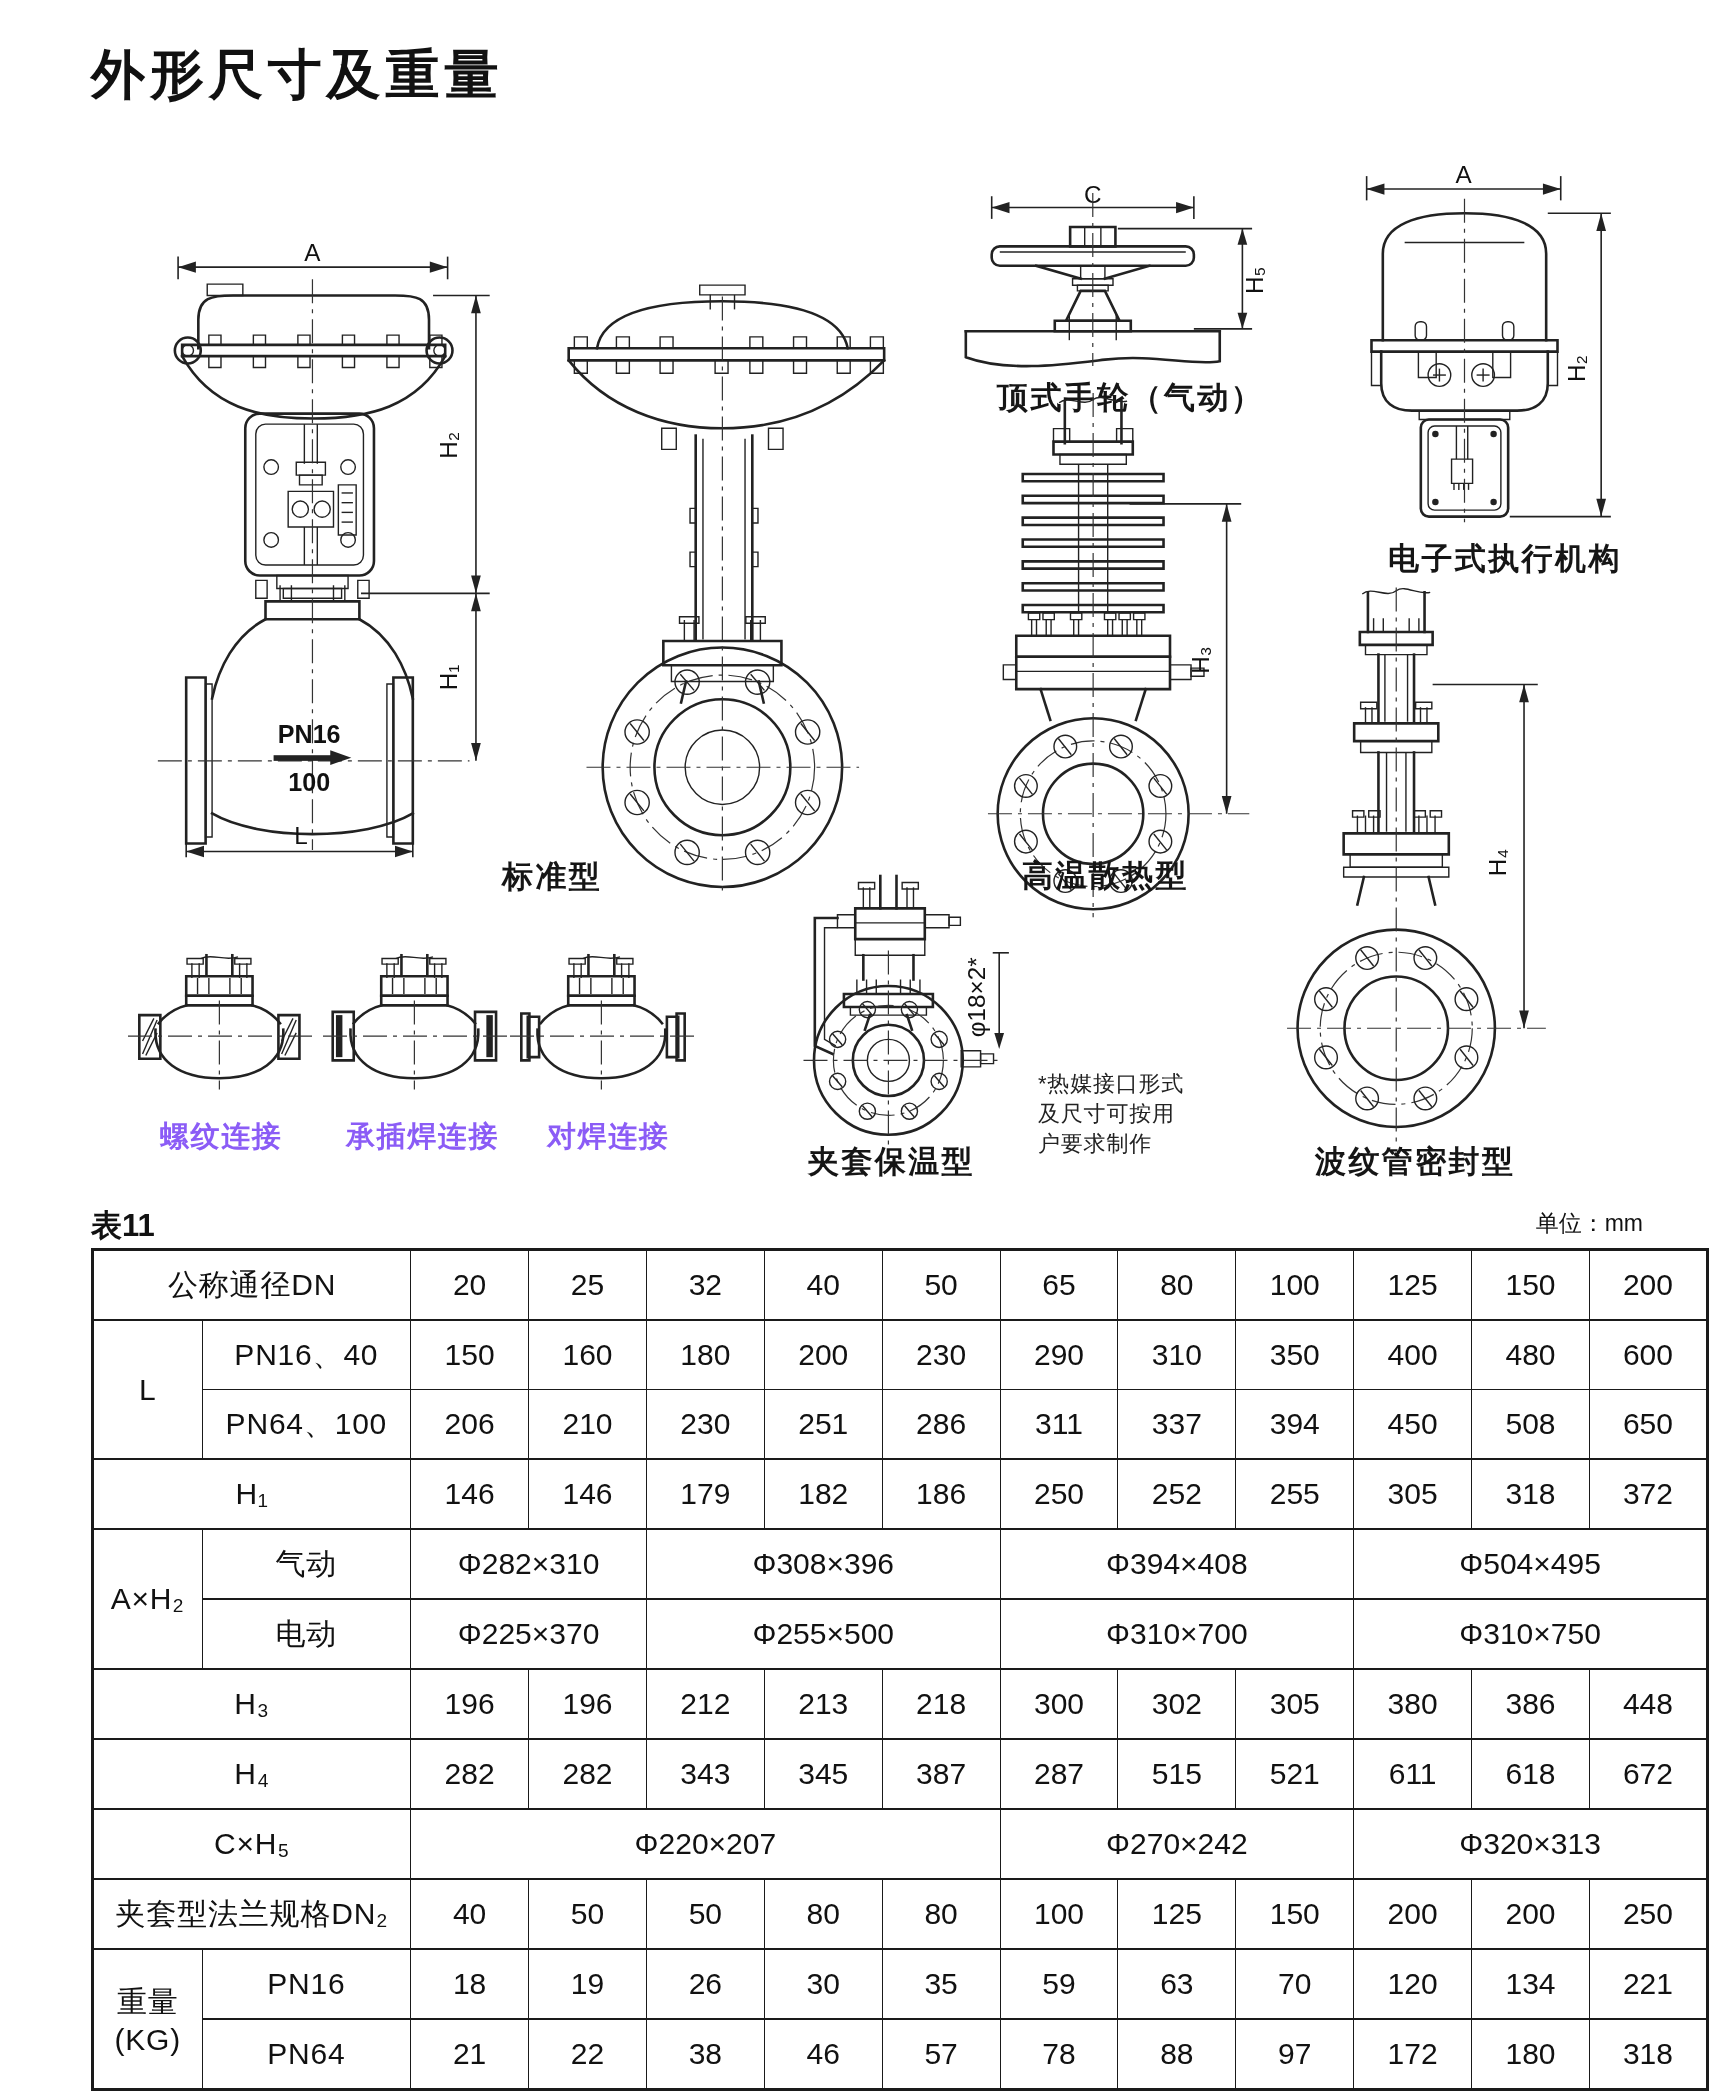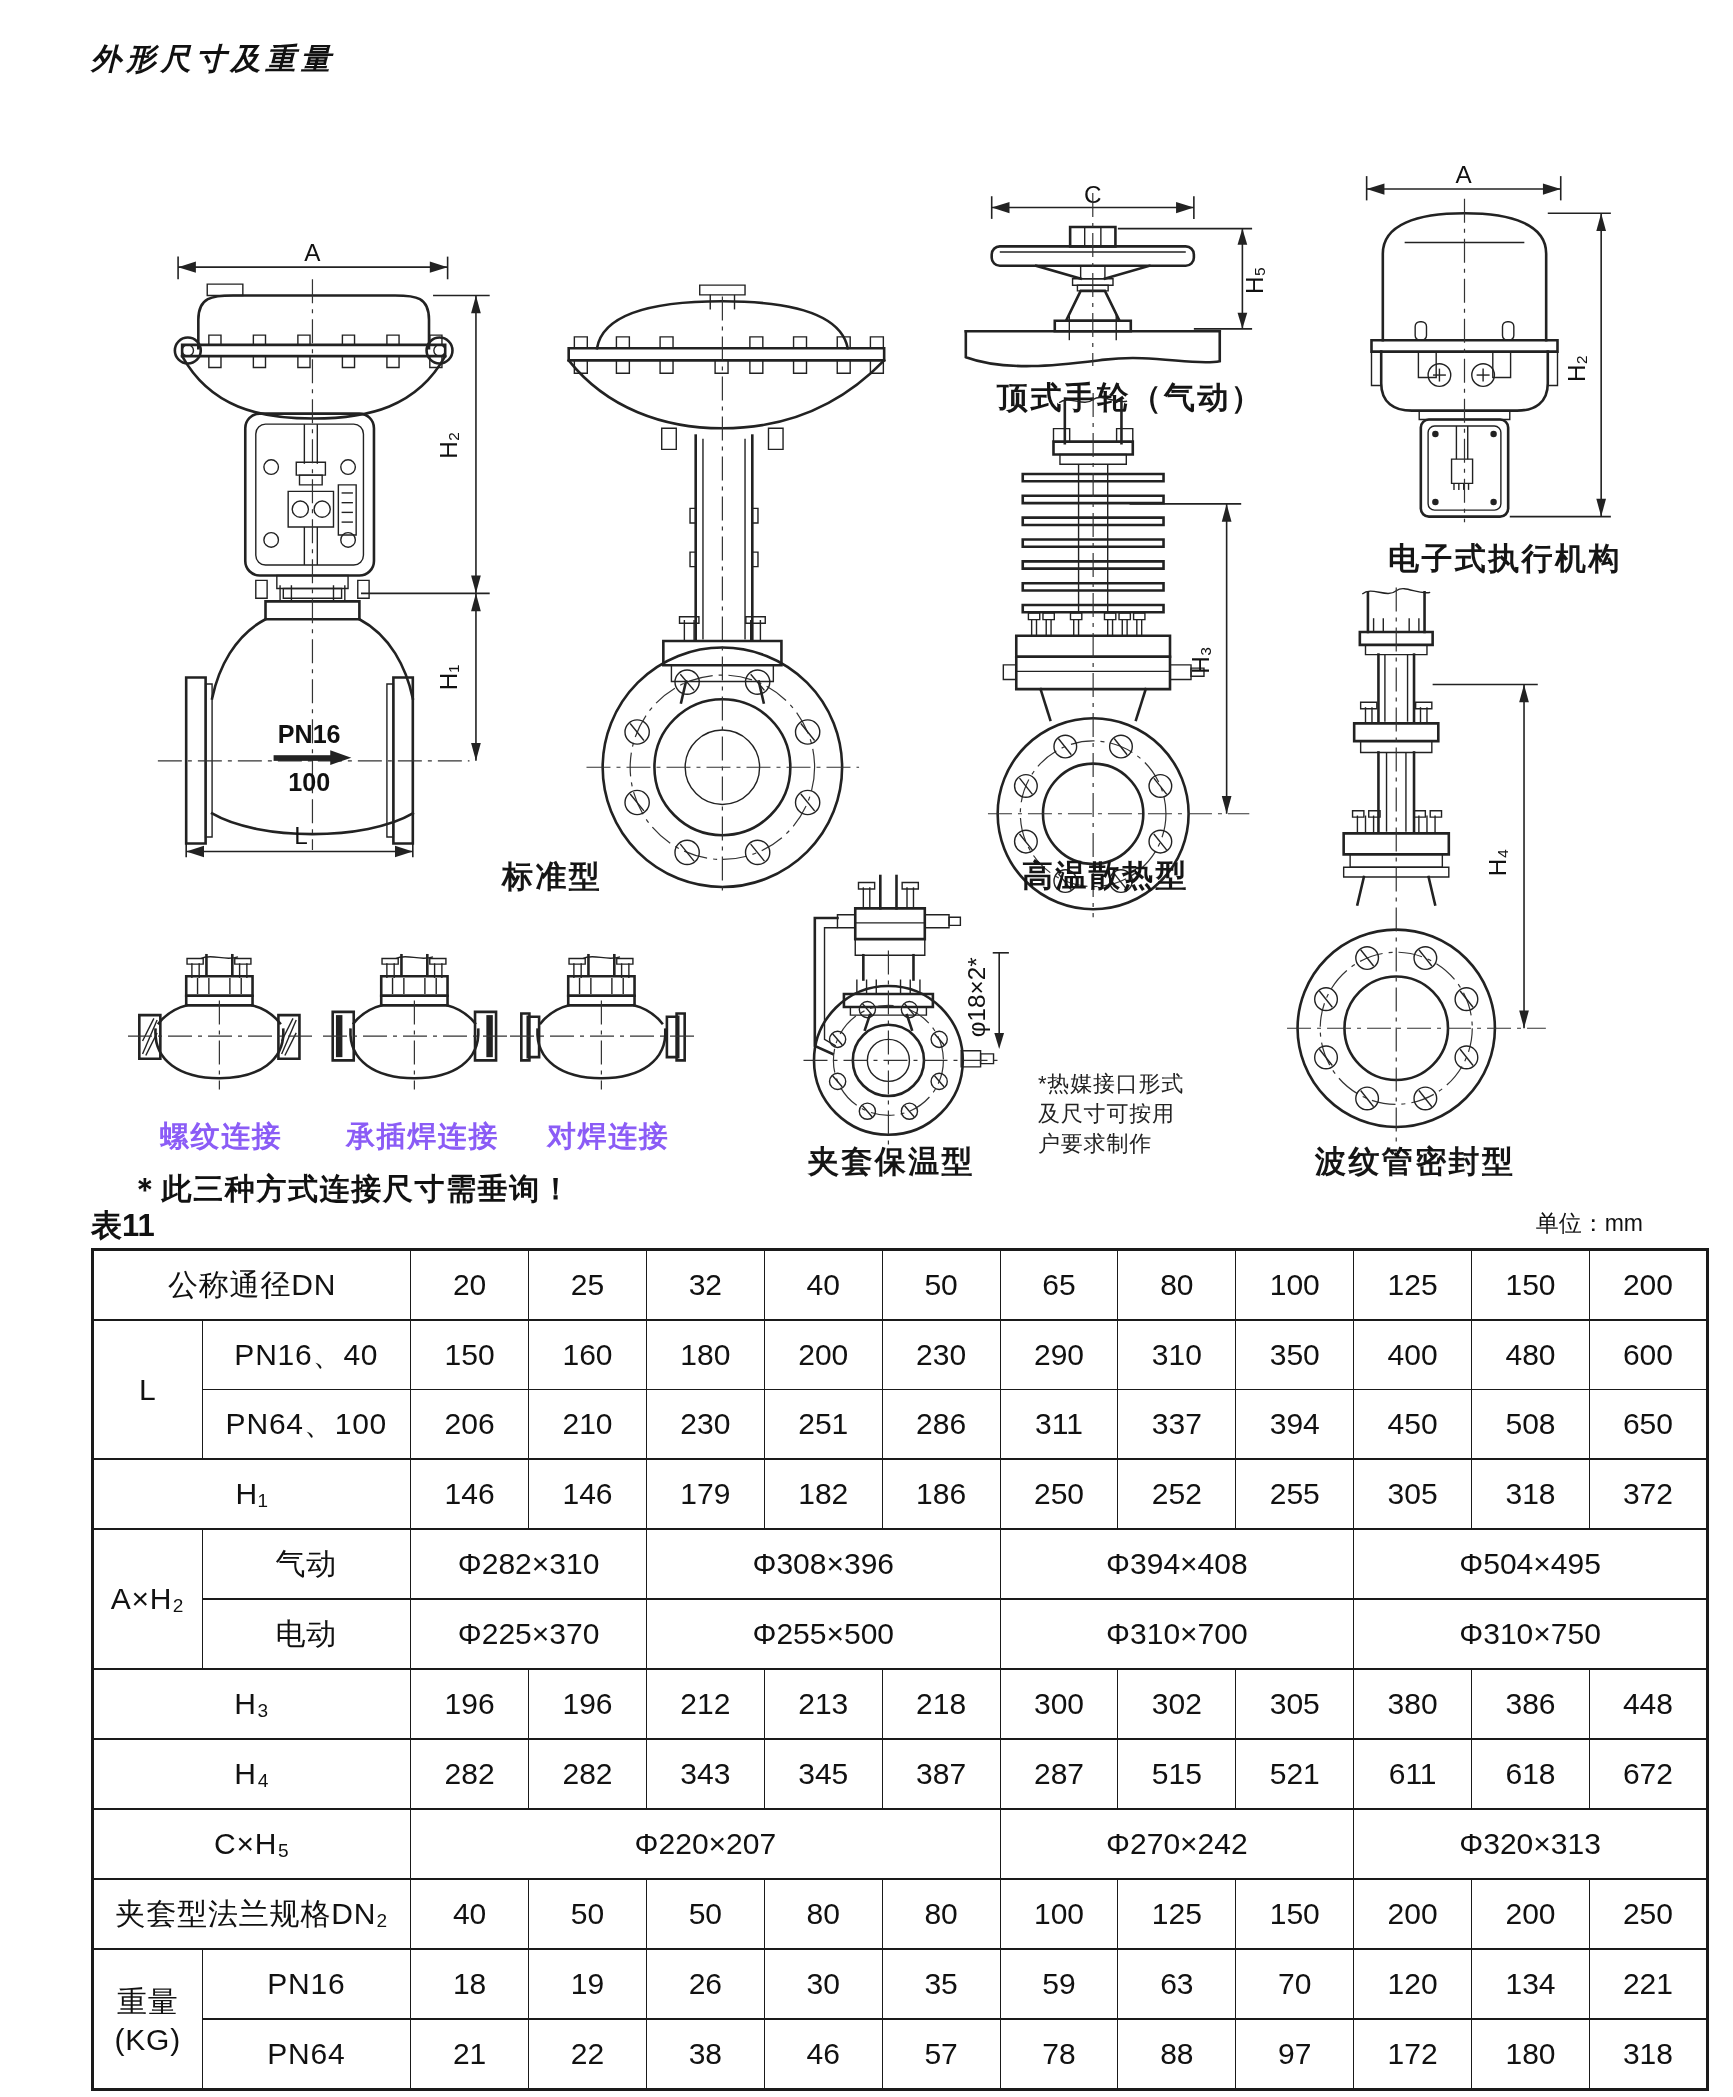--- a/index.html
+++ b/index.html
@@ -1,19 +1,19 @@
 <!DOCTYPE html>
 <html style="font-size:13px"><head>
 <meta charset="utf-8">
 <style>
   html,body{margin:0;padding:0;background:#e8e8e8;}
   #page{position:relative;width:1734px;height:2097px;background:#ffffff;overflow:hidden;
         font-family:"Liberation Sans","DejaVu Sans",sans-serif;color:#111;}
   .abs{position:absolute;}
-  .title{font-size:30px;font-weight:bold;letter-spacing:4.9px;font-style:italic;}
+  .title{font-size:54px;font-weight:bold;letter-spacing:4.9px;}
   .subtitle{font-size:33px;font-weight:bold;letter-spacing:1.6px;}
   .dlabel{font-size:31px;font-weight:600;letter-spacing:2.4px;color:#151515;}
   .clabel{font-size:29px;font-weight:600;letter-spacing:1.6px;color:#8b5cf6;}
   .note-bold{font-size:30px;font-weight:bold;letter-spacing:1.6px;}
   .note-small{font-size:22px;line-height:30px;letter-spacing:0.8px;color:#222;}
   .tcaption{font-size:31px;font-weight:bold;}
   .tunit{font-size:23px;}
   svg{position:absolute;overflow:visible;}
   svg *{vector-effect:non-scaling-stroke;}
   .ln{stroke:#222;stroke-width:2.6;fill:none;stroke-linecap:square;}
@@ -606,21 +606,20 @@
     <rect class="ln" x="22" y="76" width="14" height="50"></rect>
       <rect class="ln" x="14" y="72" width="10" height="58"></rect>
     <rect class="ln" x="194" y="76" width="14" height="50"></rect>
       <rect class="ln" x="206" y="72" width="10" height="58"></rect>
     <line class="cl" x1="0" y1="100" x2="228" y2="100"></line>
     <line class="cl" x1="113" y1="56" x2="113" y2="166"></line>
   </svg>
   <div class="abs clabel" style="left:160px;top:1117px;">螺纹连接</div>
   <div class="abs clabel" style="left:346px;top:1117px;">承插焊连接</div>
   <div class="abs clabel" style="left:547px;top:1117px;">对焊连接</div>
-  <div class="abs note-bold" style="left:130px;top:1169px;">＊此三种方式连接尺寸需垂询！</div>
 
   <div class="abs tcaption" style="left:91px;top:1205px;">表11</div>
   <div class="abs tunit" style="right:91px;top:1208px;">单位：mm</div>
 
   <table class="dims">
     <colgroup>
       <col style="width:105px">
         <col style="width:200px">
       <col style="width:113px">
         <col style="width:113px">

